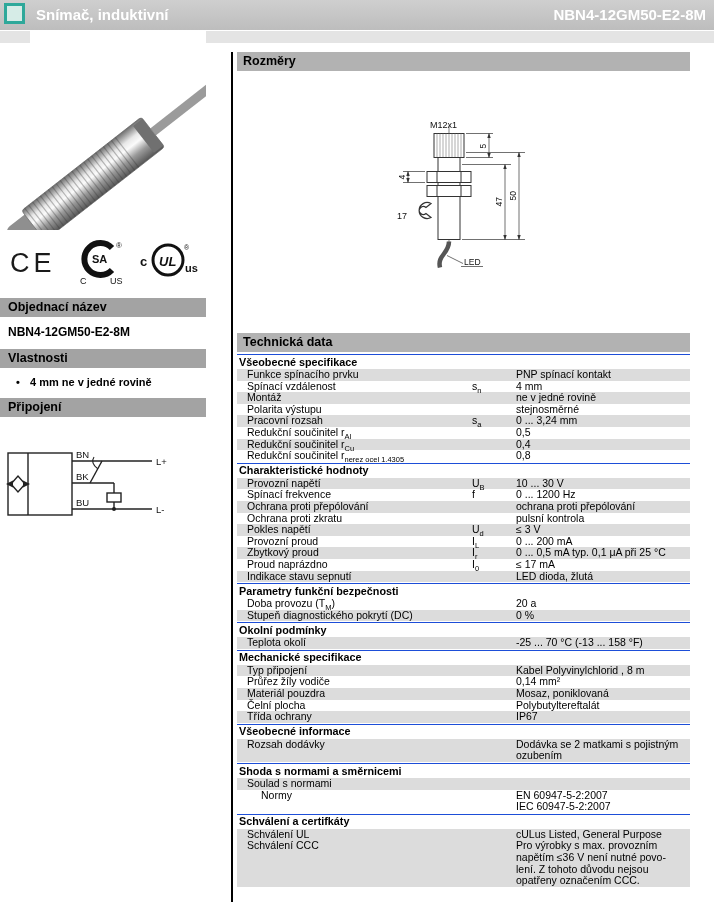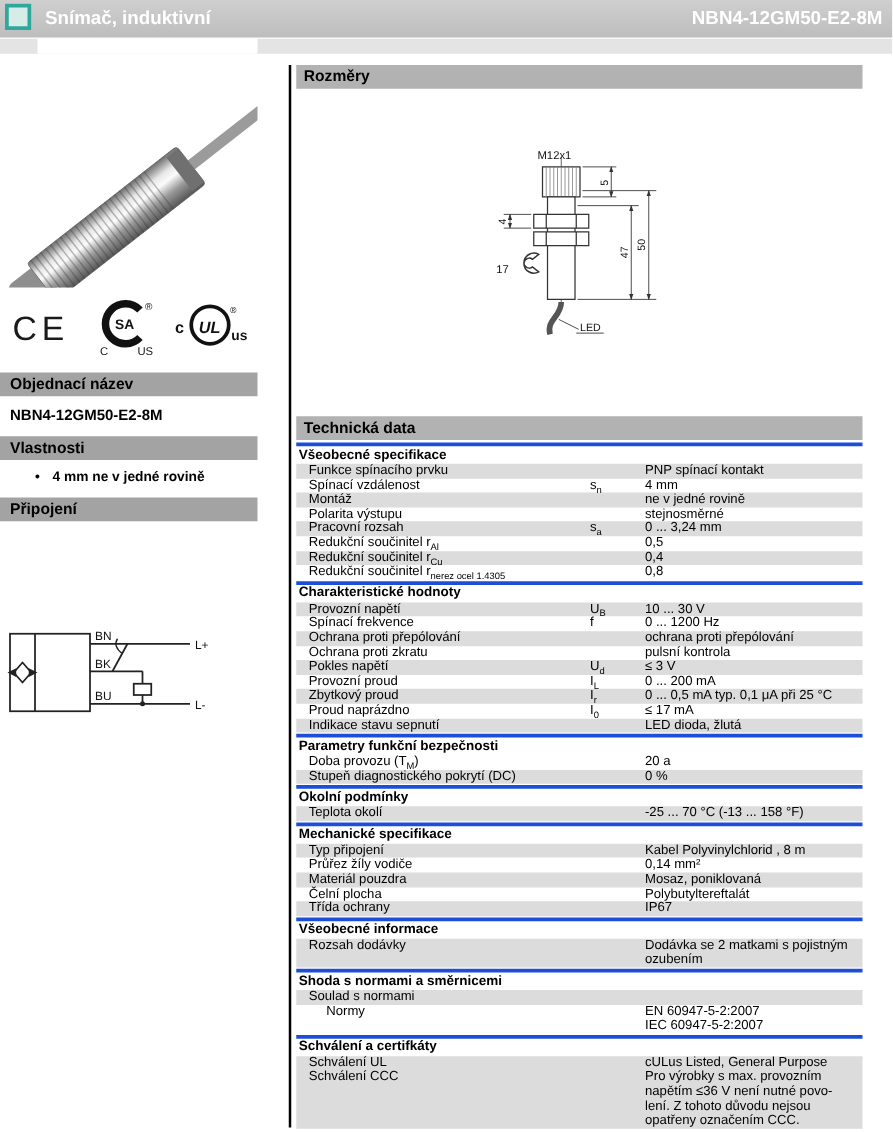--- a/index.html
+++ b/index.html
@@ -18,35 +18,35 @@
 
   
   .divider{position:absolute;left:231px;top:52px;width:2px;height:850px;background:#000;}
   .left-col{position:absolute;left:0;top:44px;width:206px;}
   .right-col{position:absolute;left:237px;top:52px;width:453px;}
 
   
   .side-bar{background:#a3a3a3;font-weight:bold;font-size:12.5px;line-height:15px;
     padding:2px 0 2px 8px;width:206px;box-sizing:border-box;}
   .order-code{font-weight:bold;font-size:12px;padding:8px 8px 10px 8px;}
-  .feature-list{margin:0;padding:8px 4px 10px 28px;list-style:none;}
+  .feature-list{margin:0;padding:8px 4px 10px 16px;list-style:none;}
   .feature-list li{font-weight:bold;font-size:11px;padding-left:14px;position:relative;}
   .feature-list li:before{content:"•";position:absolute;left:0;top:0;}
   .photo-wrap{width:206px;height:186px;}
   .logos{display:flex;align-items:center;gap:14px;padding:8px 0 12px 8px;height:48px;}
-  .conn-wrap{padding:24px 0 0 2px;margin-top:44px;}
+  .conn-wrap{padding:14px 0 0 2px;}
 
   
   .main-bar{background:#b2b2b2;font-weight:bold;font-size:12.5px;line-height:15px;
     padding:2px 0 2px 6px;width:453px;box-sizing:border-box;}
   .dim-wrap{margin:12px 0 0 148px;height:242px;}
 
   
   .tech-table{width:453px;margin-top:2px;}
-  .sec-head{border-top:3px solid #1d4ed8;font-weight:bold;font-size:10.8px;
+  .sec-head{border-top:1px solid #1d4ed8;font-weight:bold;font-size:10.8px;
     line-height:13.5px;padding:0.5px 0 0 2px;margin-top:1px;}
   .trow{display:flex;align-items:flex-start;padding-left:10px;font-size:10.5px;
     line-height:11.6px;min-height:11.6px;}
   .trow .lbl{flex:0 0 225px;}
   .trow .lbl.ind2{flex:0 0 225px;padding-left:14px;box-sizing:border-box;}
   .trow .sym{flex:0 0 44px;}
   .trow .val{flex:1;white-space:pre-line;padding-right:4px;}
   .trow.shaded{background:#dcdcdc;}
   .trow.subrow .lbl{flex:1;}
   sub{font-size:7.5px;line-height:0;}

